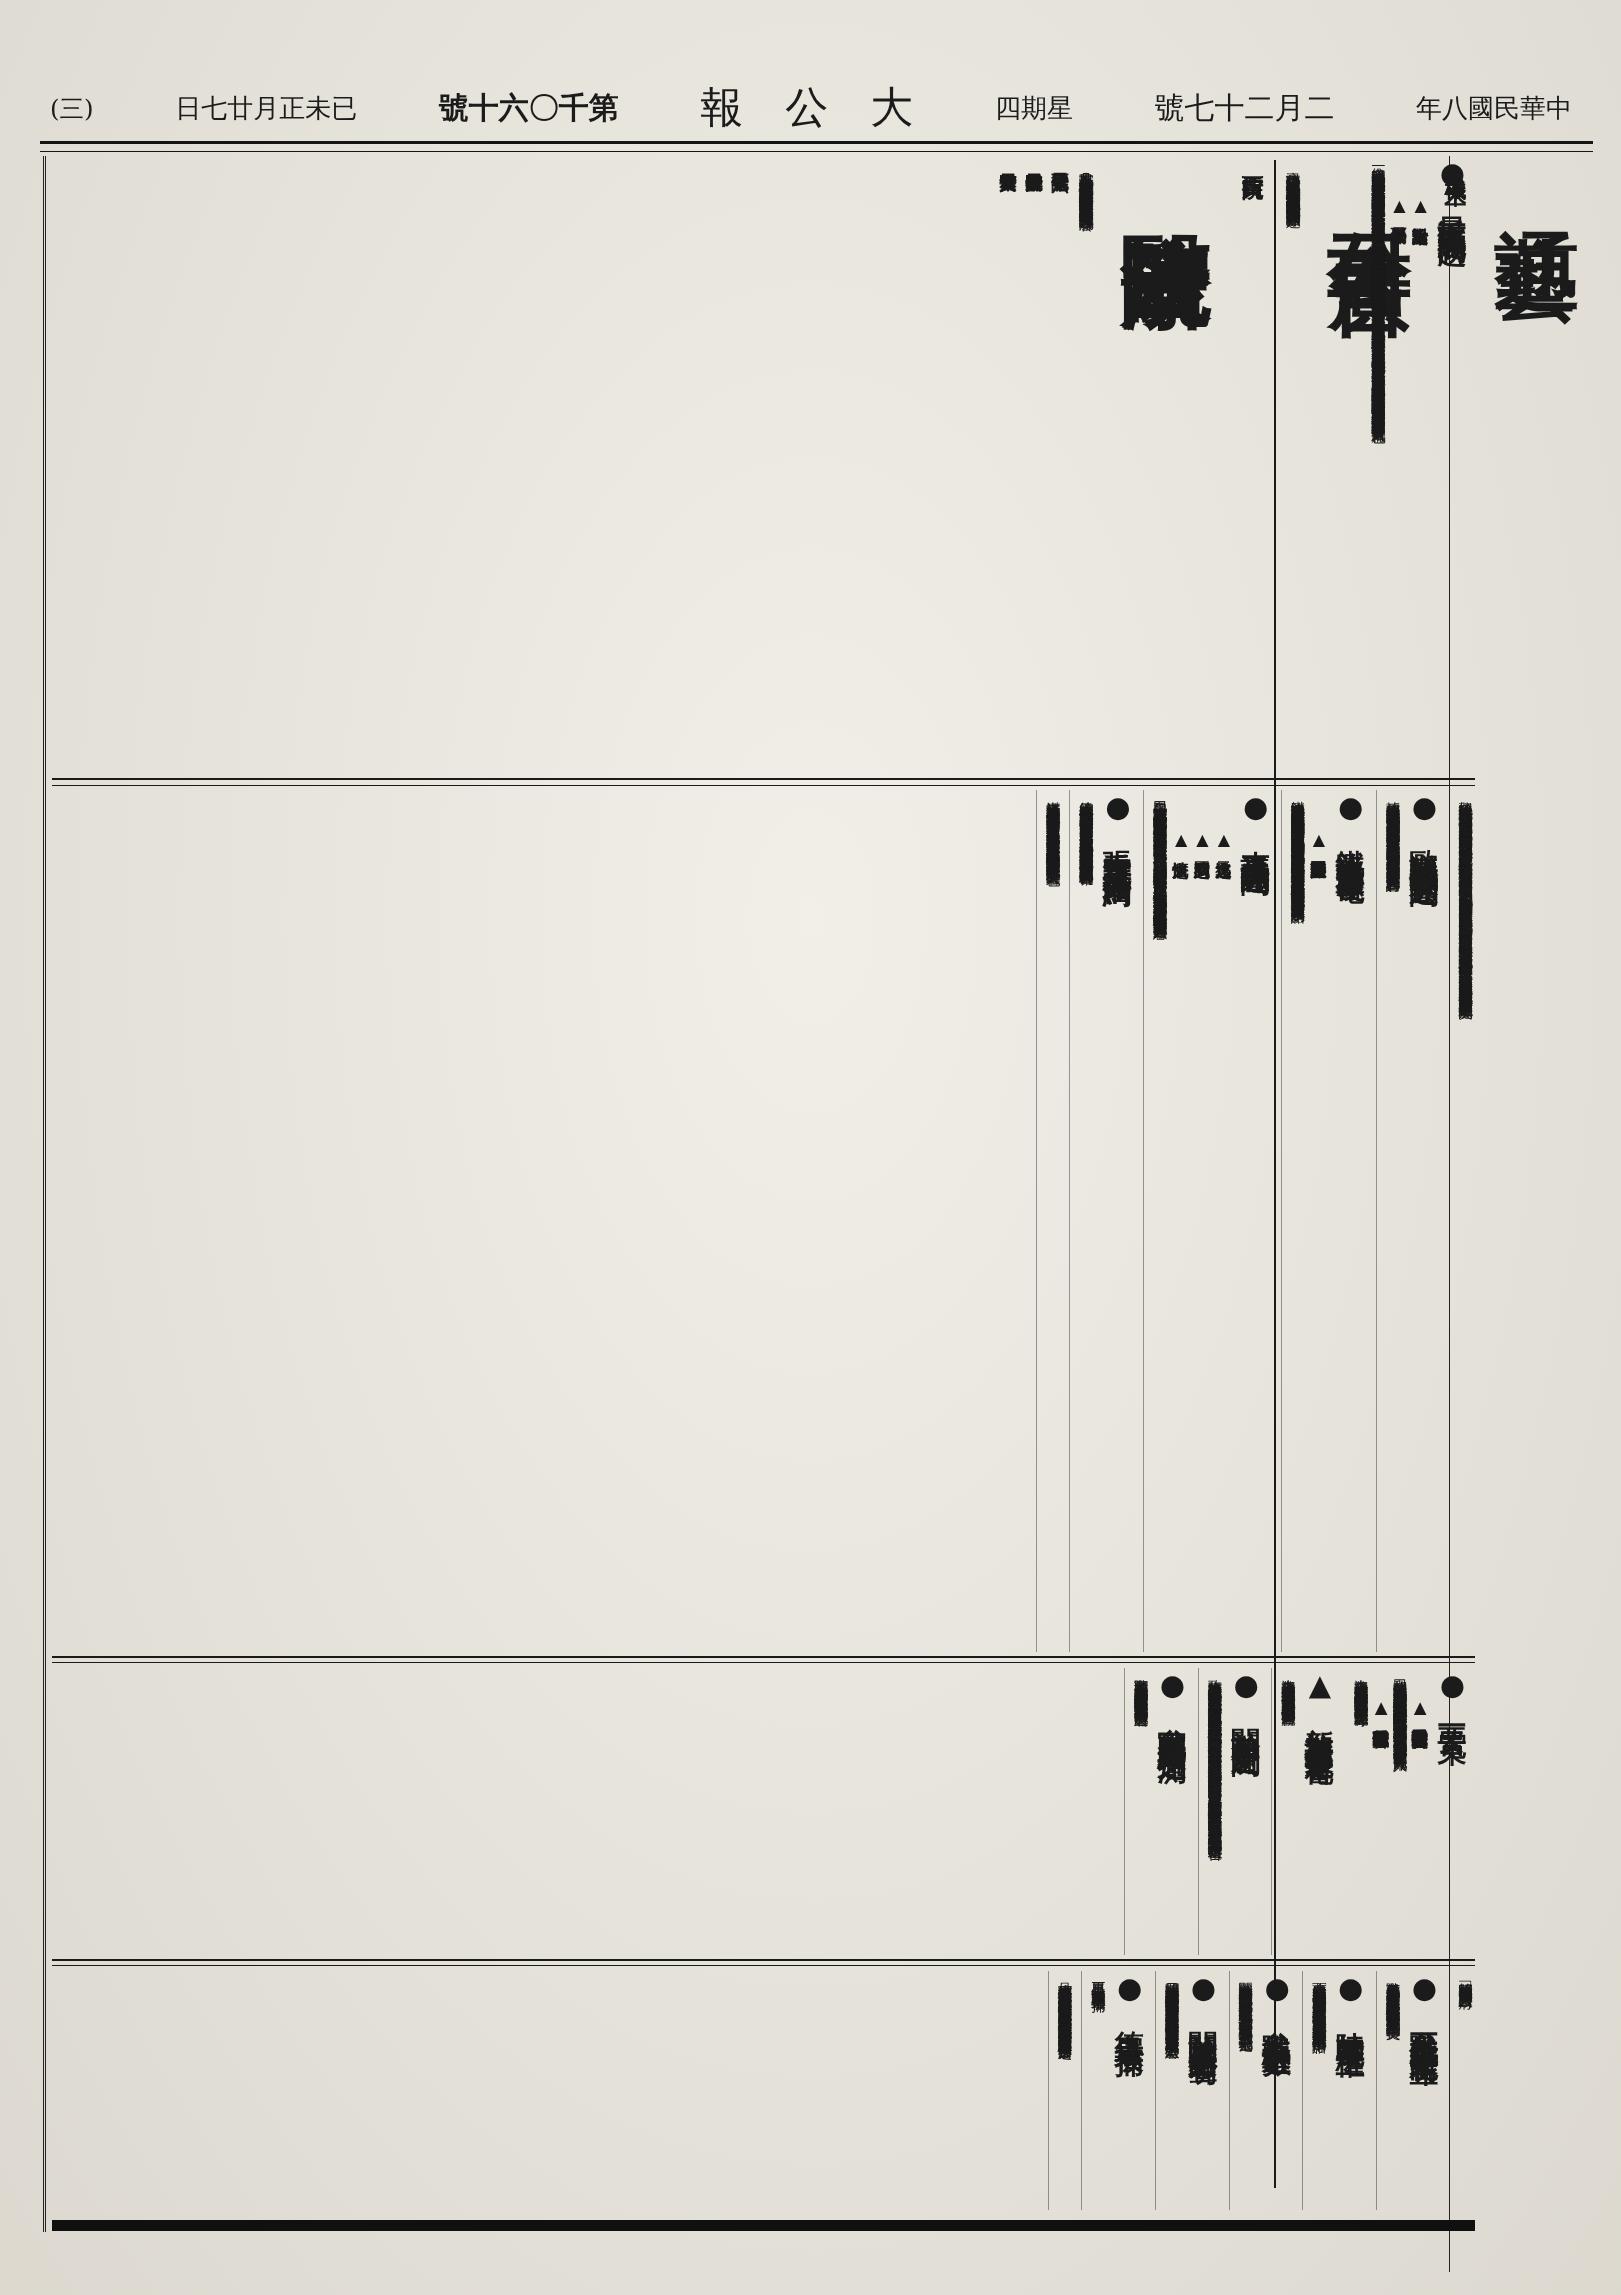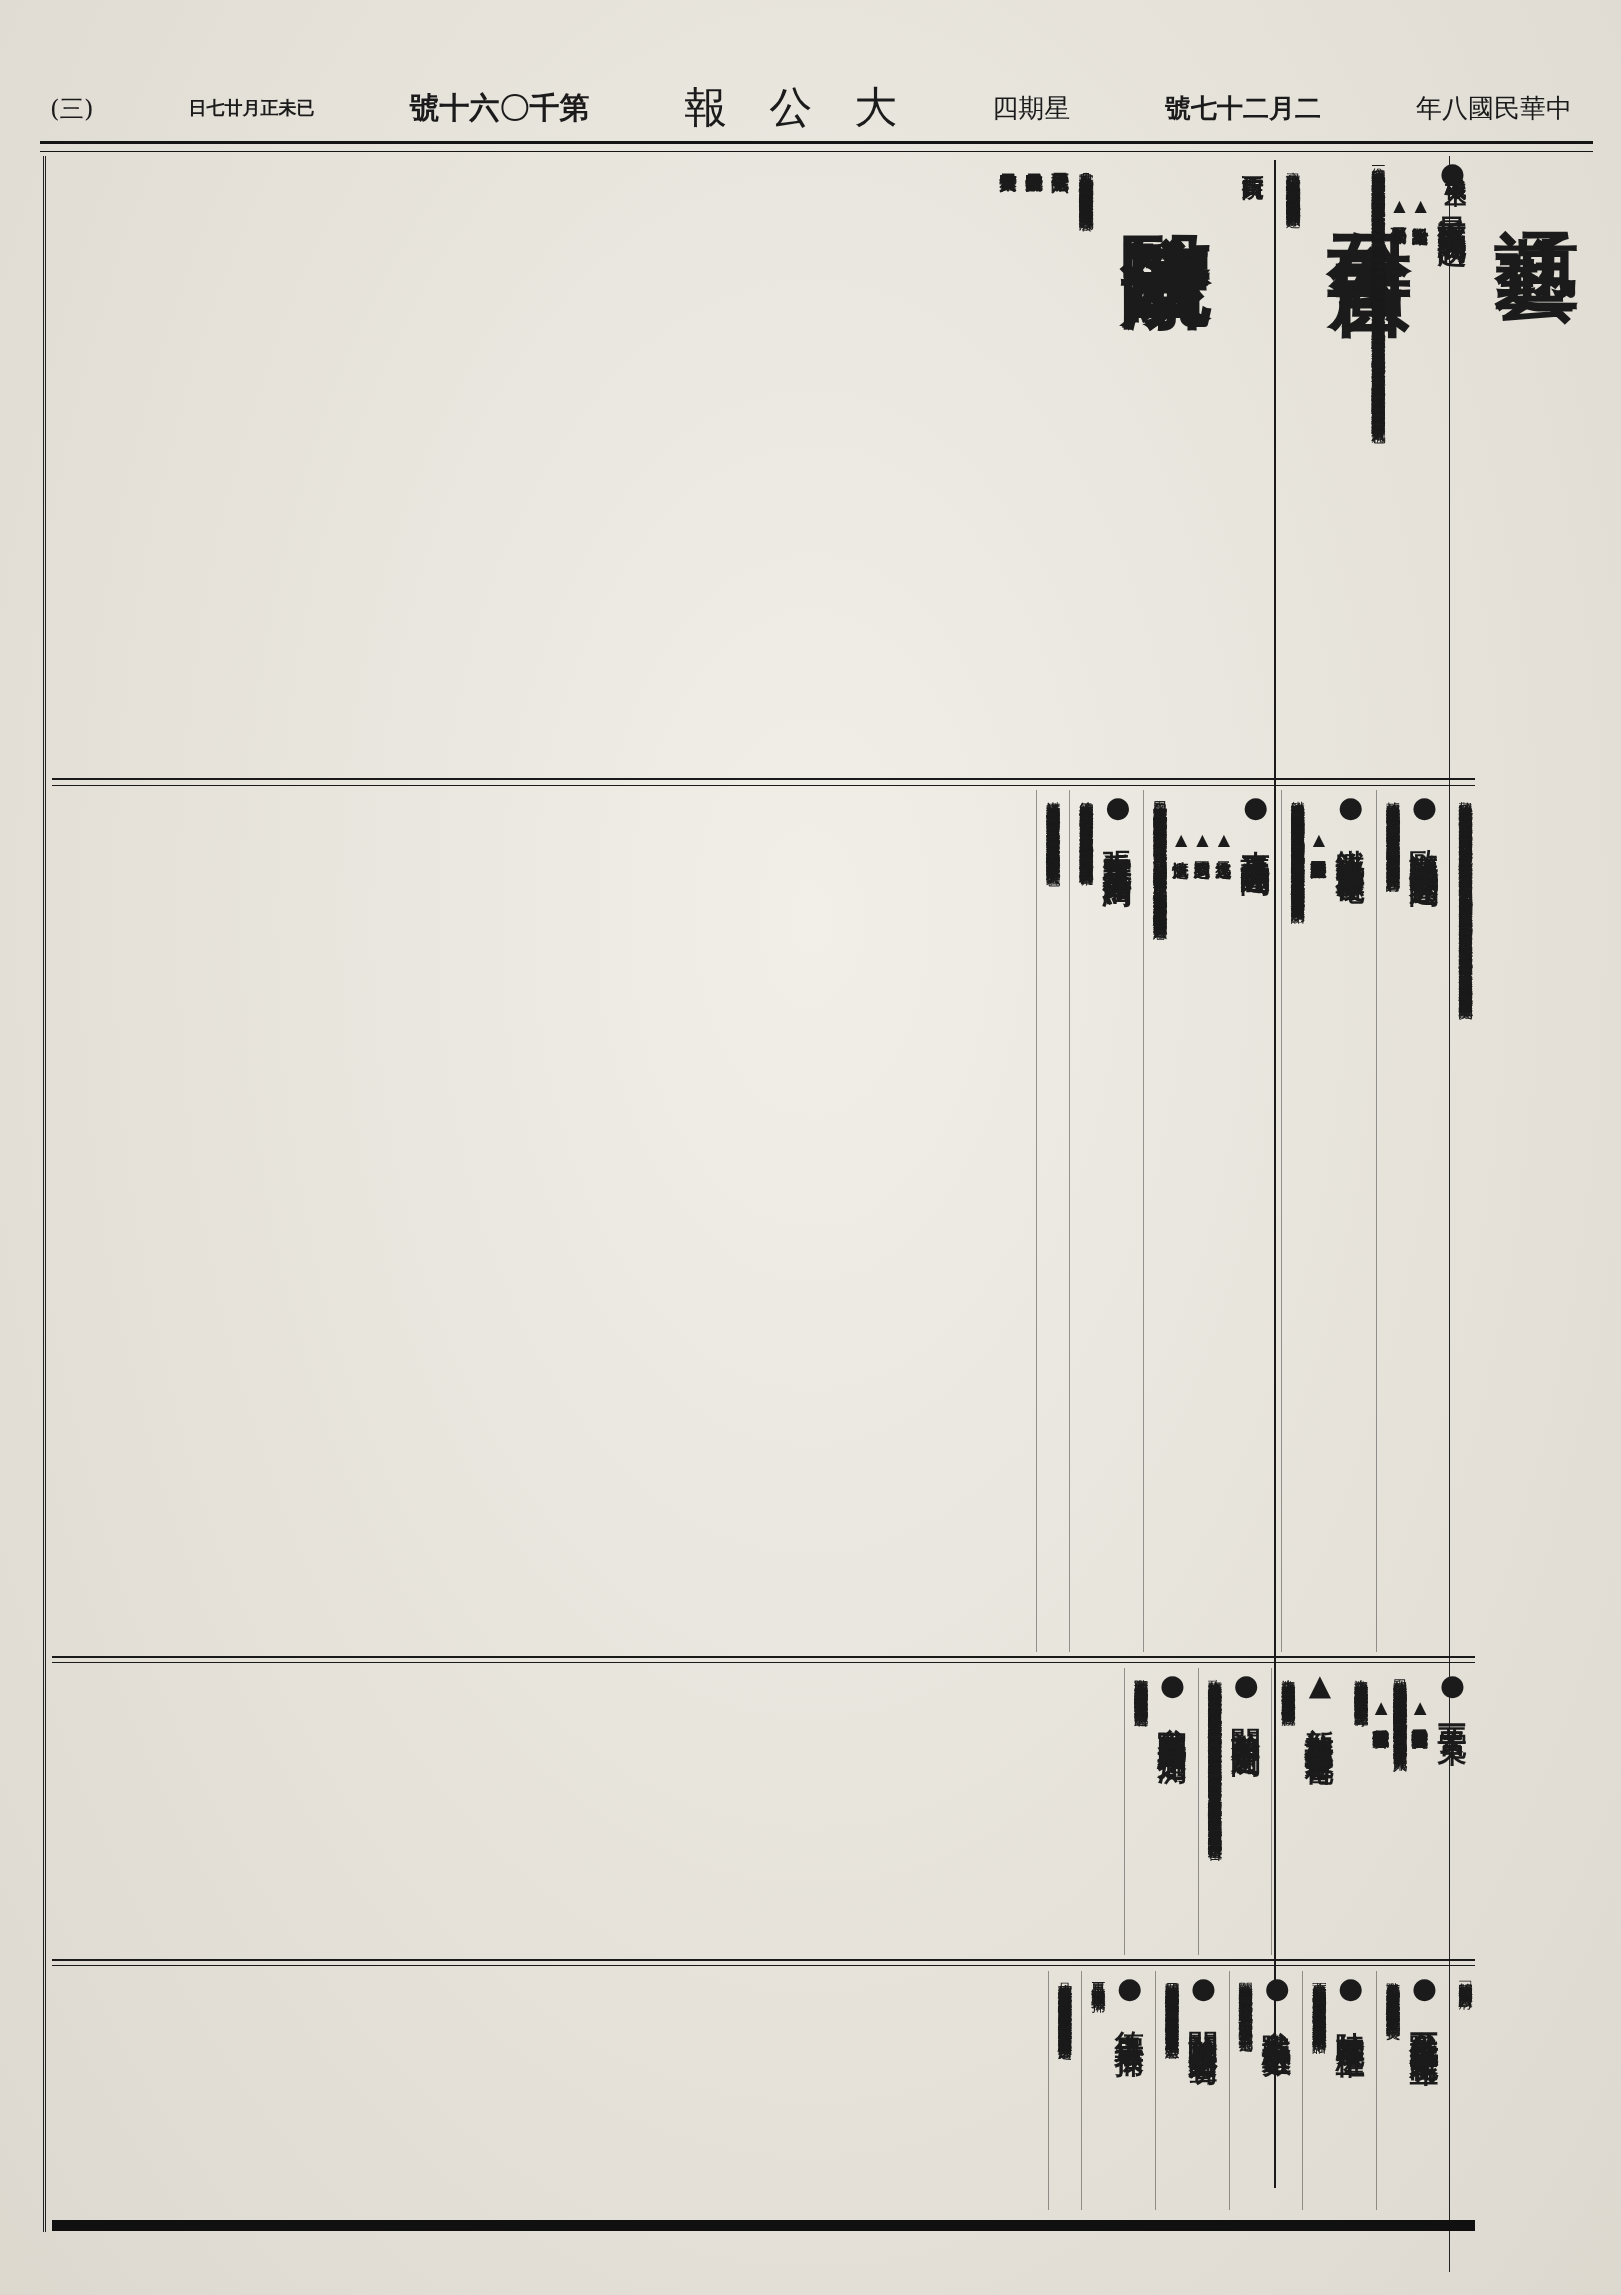--- a/index.html
+++ b/index.html
@@ -4,25 +4,25 @@
 <style>
   html,body{margin:0;padding:0;background:#cfccc4;}
   .page{position:relative;width:1622px;height:2295px;background:#eae6dc;
         font-family:"DejaVu Serif","Liberation Serif",serif;color:#1b1b1b;overflow:hidden;
         background-image:radial-gradient(ellipse at 50% 40%, rgba(255,255,255,.35), rgba(0,0,0,.06));}
   
   .masthead{position:absolute;top:75px;left:50px;right:50px;height:66px;
             display:flex;flex-direction:row;justify-content:space-between;align-items:center;}
   .rev{unicode-bidi:bidi-override;direction:rtl;white-space:nowrap;}
   .m-page{font-size:24.5px;}
-  .m-lunar{font-size:18px;font-weight:700;}
+  .m-lunar{font-size:26px;font-weight:400;}
   .m-issue{font-size:30px;font-weight:700;}
   .m-title{font-size:43px;font-weight:400;letter-spacing:42px;margin-right:-42px;}
   .m-week{font-size:26px;font-weight:400;}
-  .m-date{font-size:26px;font-weight:700;}
+  .m-date{font-size:30px;font-weight:400;}
   .m-era{font-size:26px;font-weight:400;}
   .mast-rule{position:absolute;top:141px;left:40px;right:29px;height:7.2px;
              border-top:3.6px solid #151515;border-bottom:1.4px solid #151515;}
   
   .main{position:absolute;top:156px;left:43px;width:1423px;height:2076px;
         border-left:3.6px double #222;padding-left:5.8px;}
   .adcol{position:absolute;top:156px;right:13px;width:153px;height:2112px;
          border-left:1.4px solid #222;padding:4.3px 2.9px 0 2.9px;writing-mode:vertical-rl;}
   
   .band{writing-mode:vertical-rl;overflow:hidden;width:100%;}

